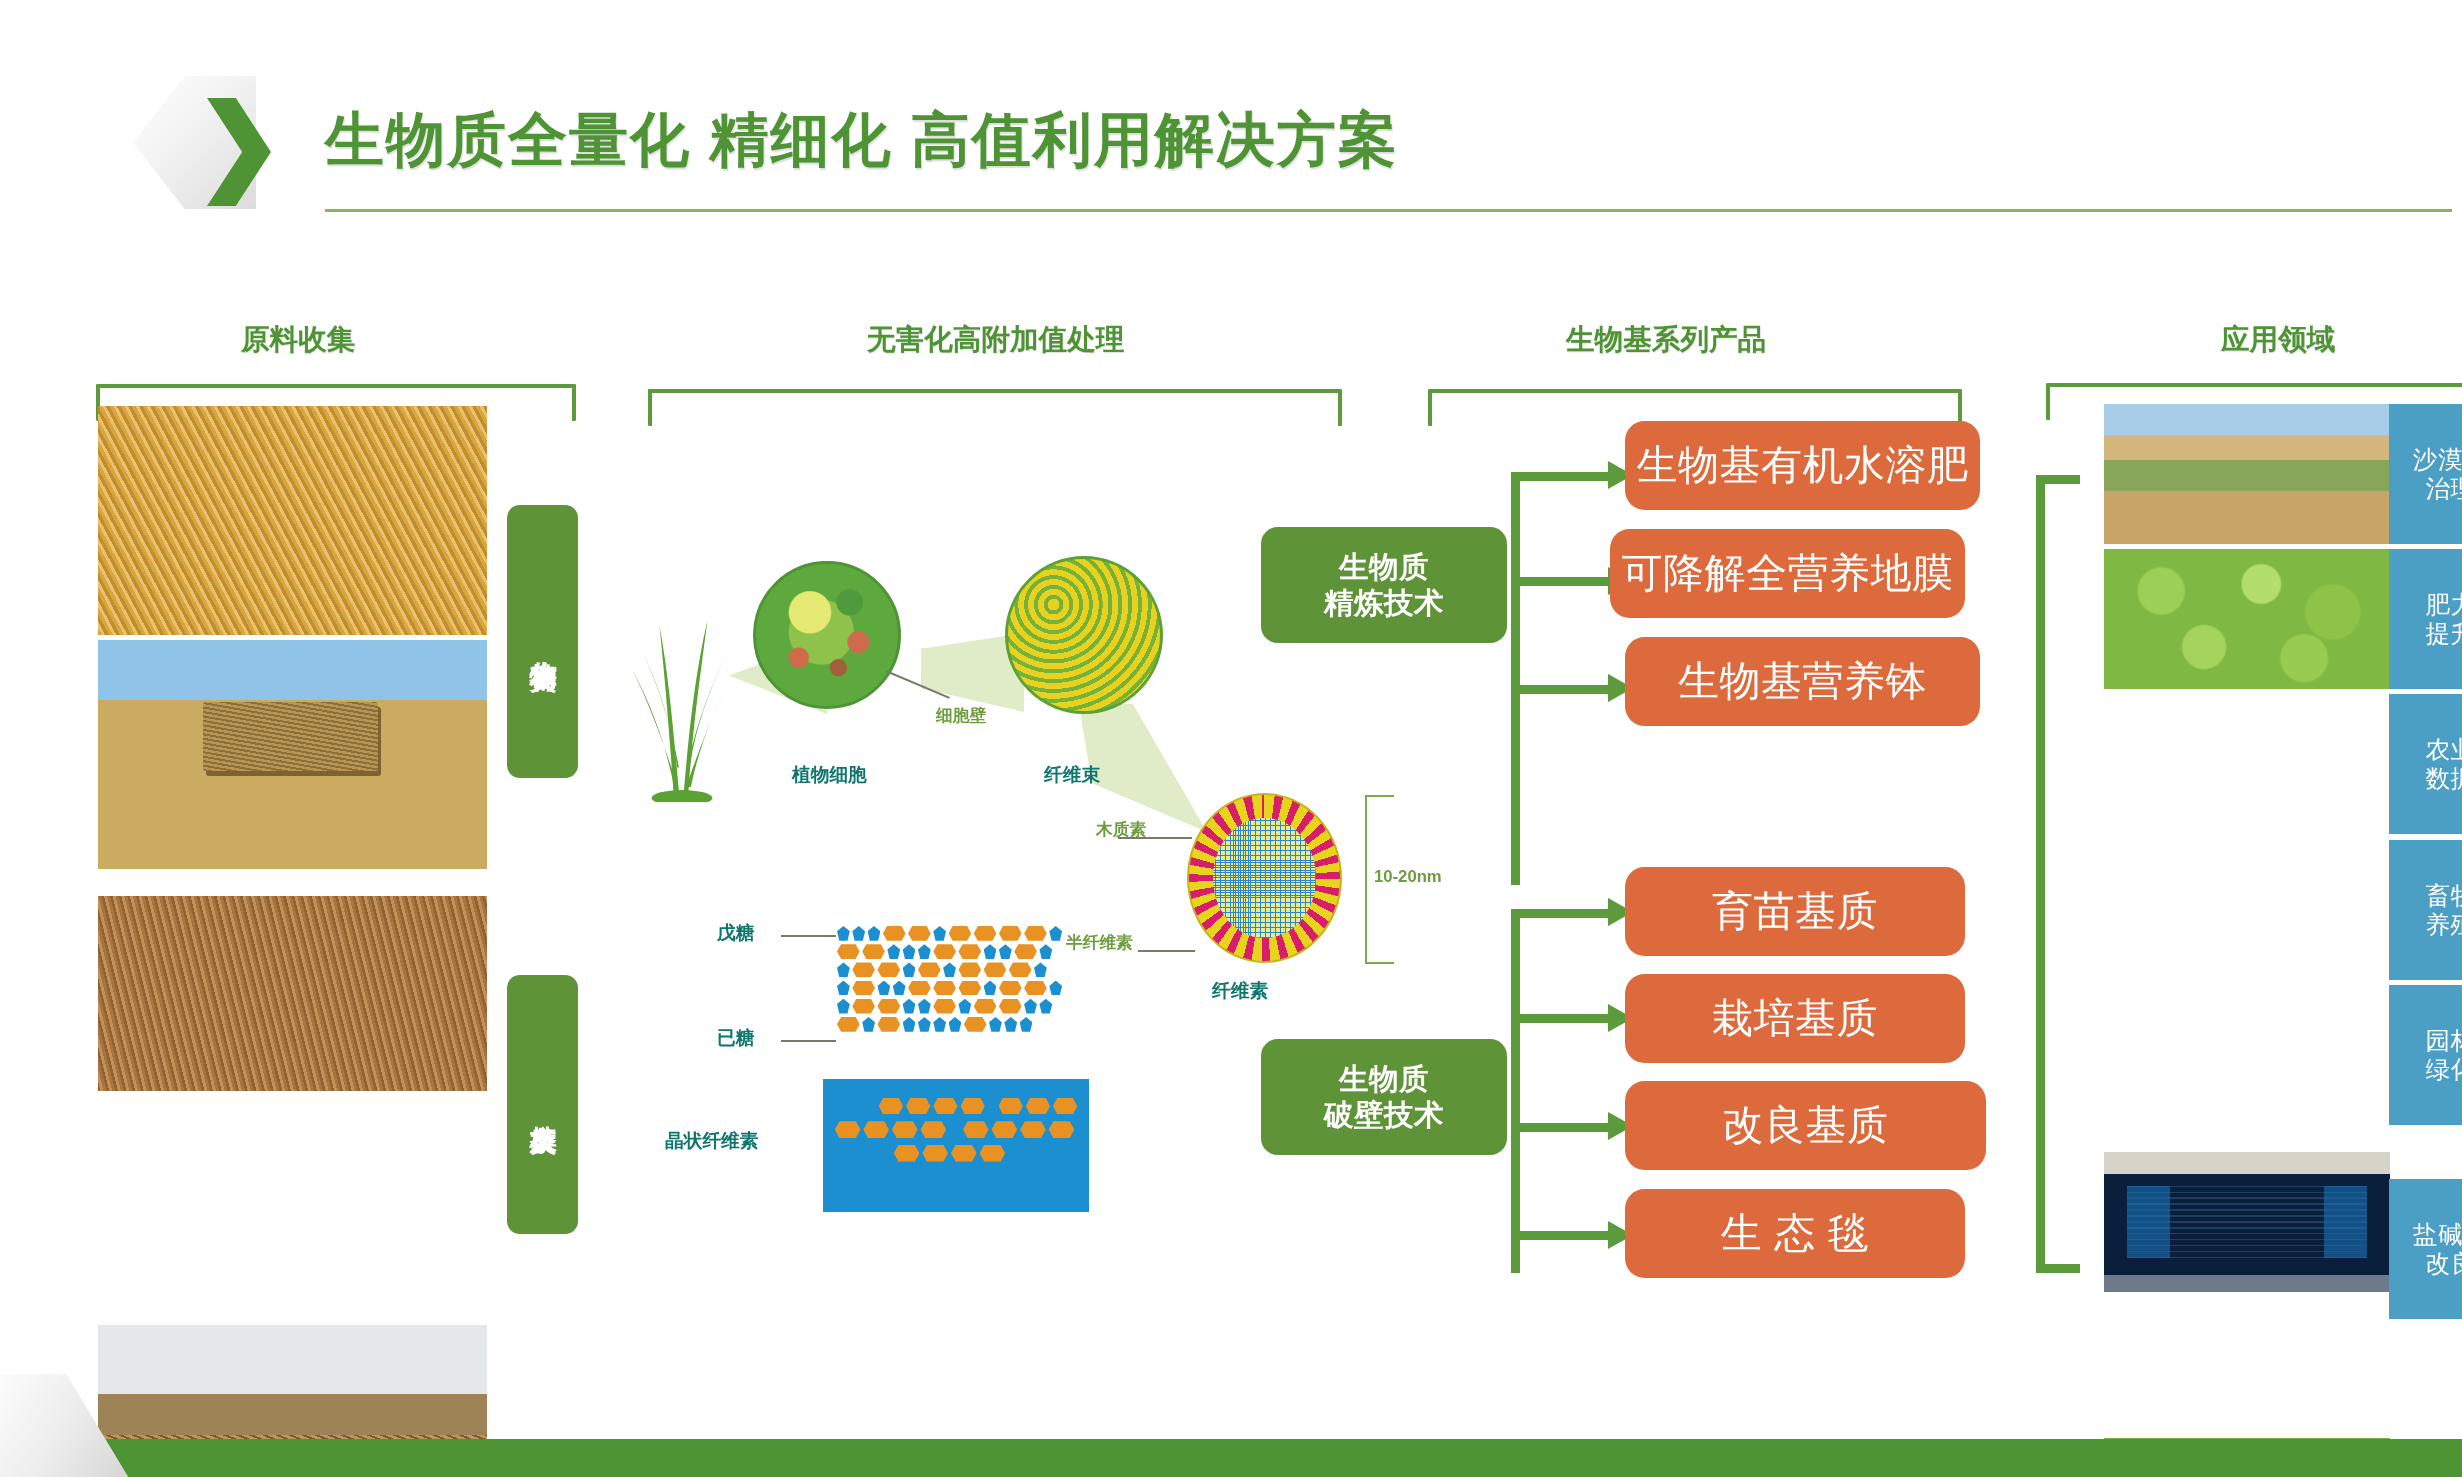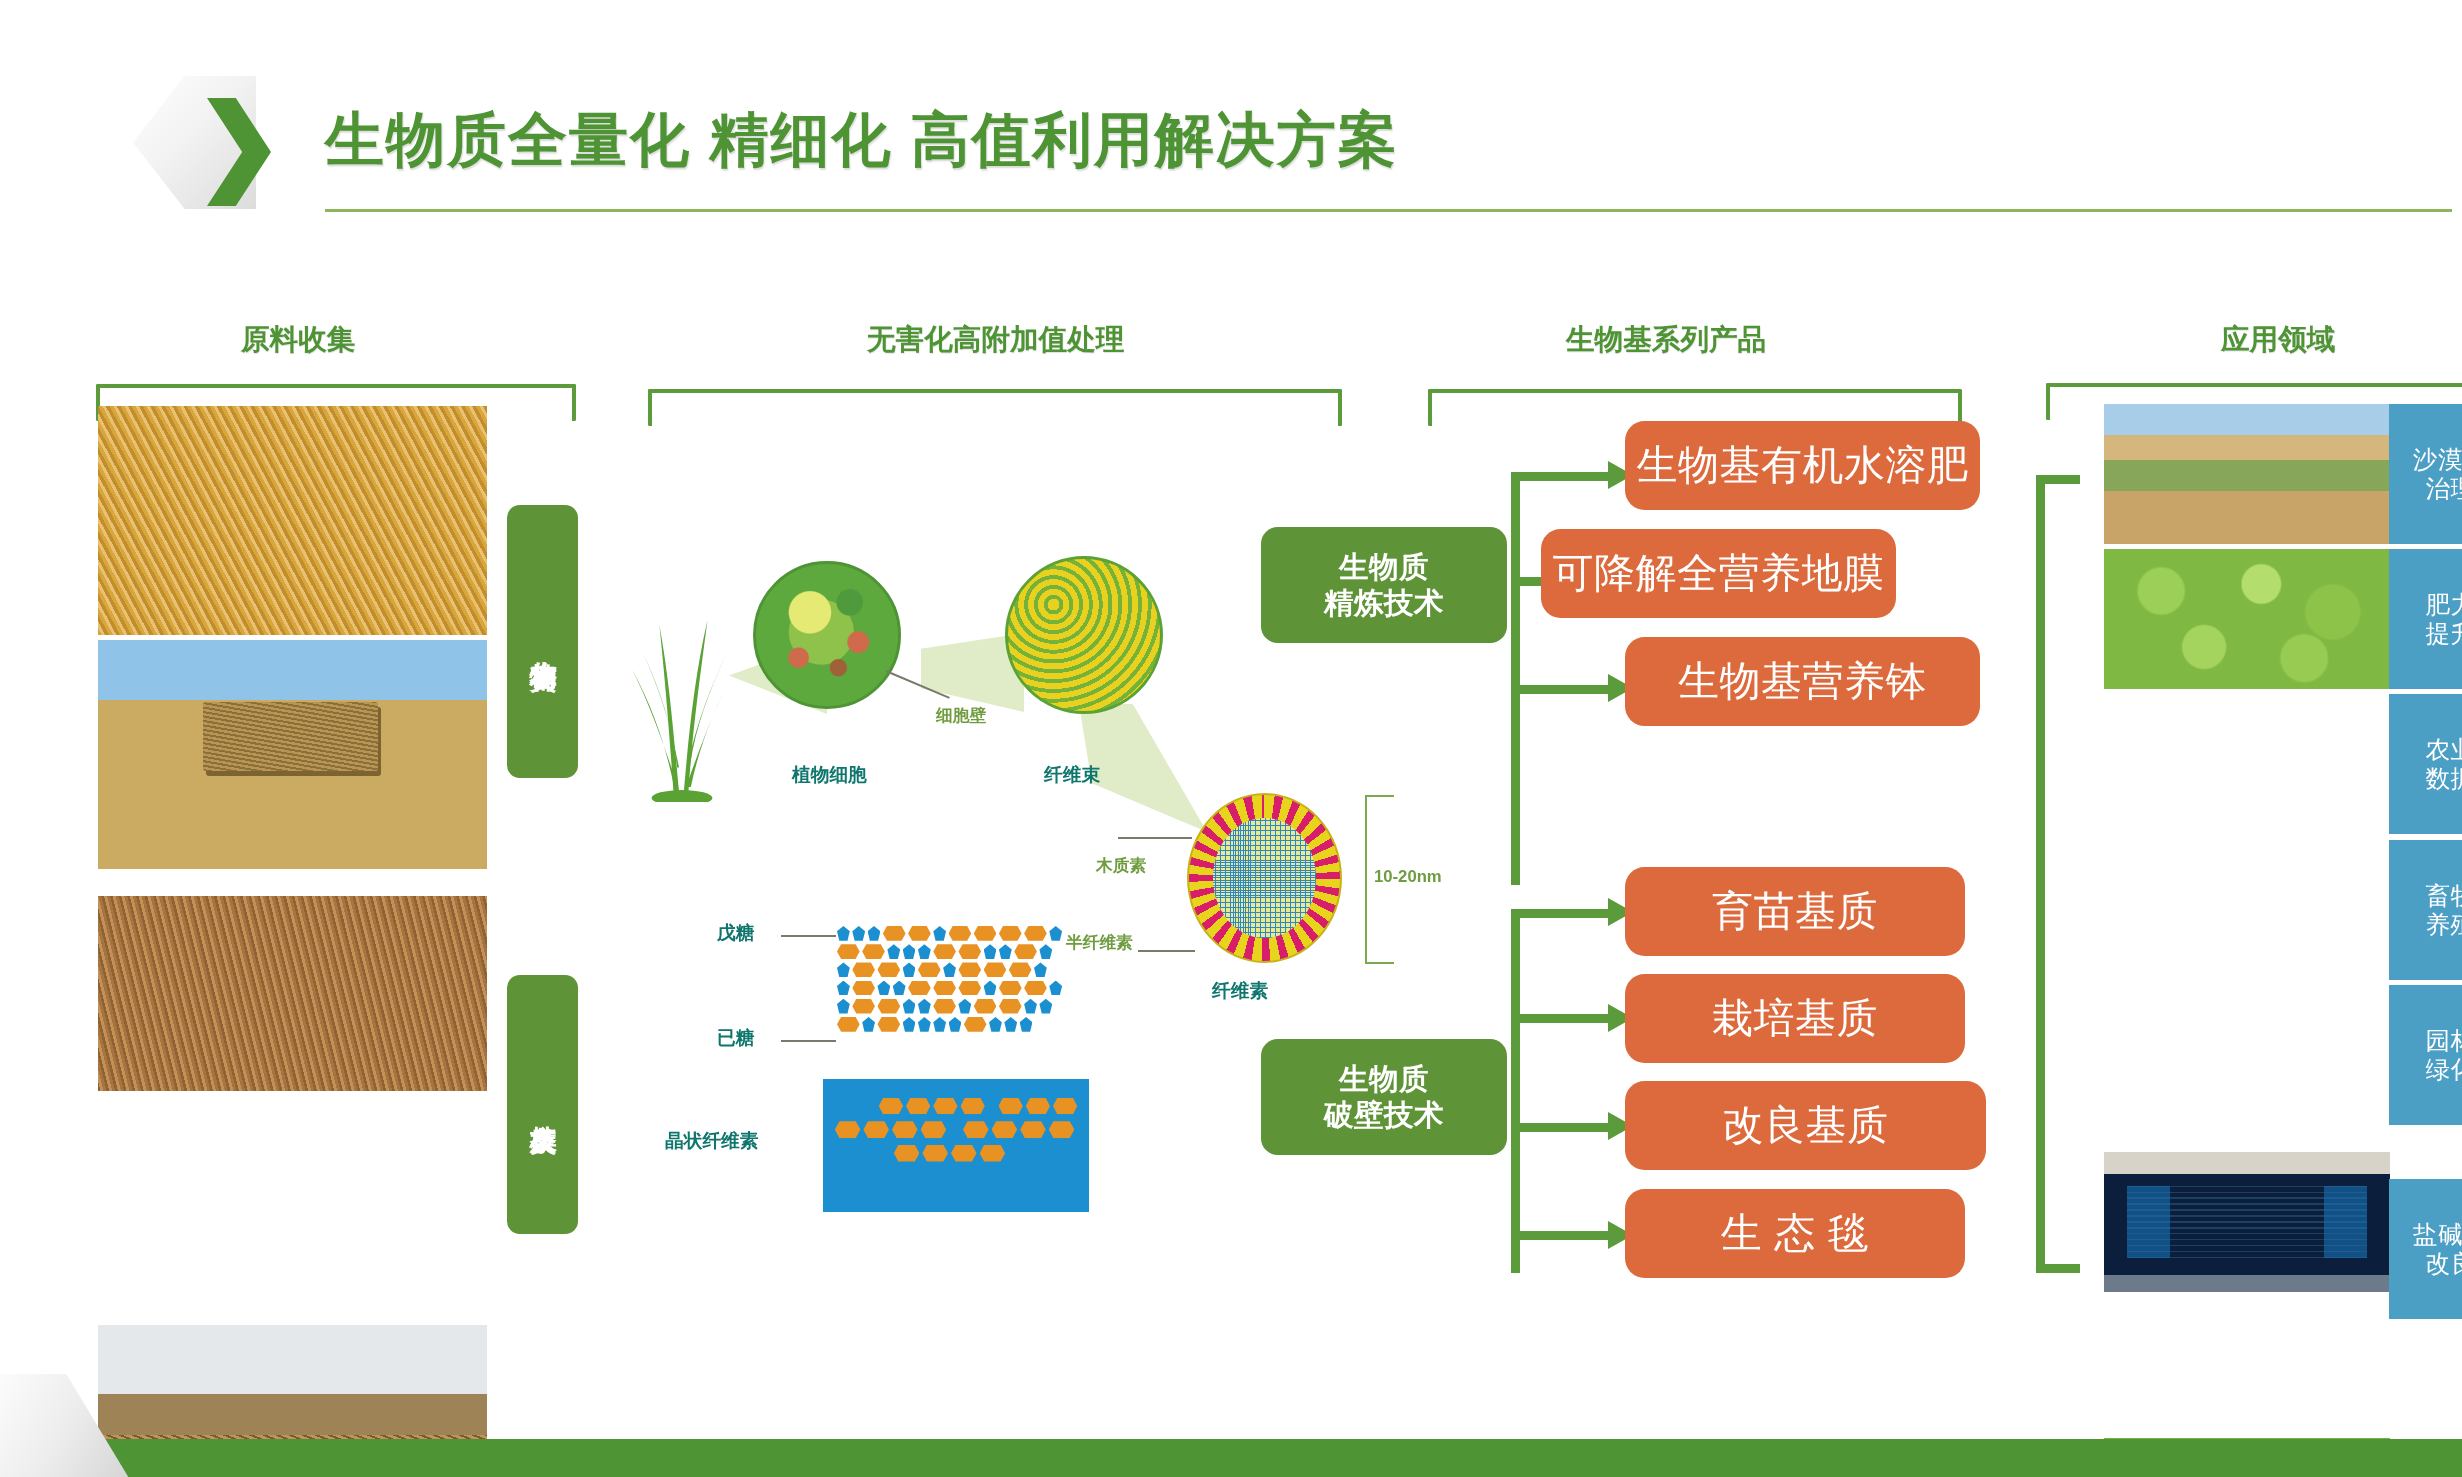--- a/index.html
+++ b/index.html
@@ -247,21 +247,21 @@
   <div class="dlabel-g" style="left:936px; top:704px;">细胞壁</div>
   <div class="dlabel" style="left:792px; top:762px;">植物细胞</div>
 
   <div class="bundle" style="left:1005px; top:556px; width:158px; height:158px;"></div>
   <div class="dlabel" style="left:1044px; top:762px;">纤维束</div>
 
   <div class="fiber" style="left:1187px; top:793px; width:155px; height:170px;">
     <div class="fiber-core"></div>
   </div>
   <div class="leader" style="left:1118px; top:837px; width:74px;"></div>
-  <div class="dlabel-g" style="left:1096px; top:818px;margin-top:36px;">木质素</div>
+  <div class="dlabel-g" style="left:1096px; top:818px;">木质素</div>
   <div class="leader" style="left:1138px; top:950px; width:57px;"></div>
   <div class="dlabel-g" style="left:1066px; top:931px;">半纤维素</div>
   <div class="dlabel" style="left:1212px; top:978px;">纤维素</div>
 
   <div class="dim-line" style="left:1365px; top:795px; height:167px;"></div>
   <div class="dim-cap" style="left:1365px; top:795px;"></div>
   <div class="dim-cap" style="left:1365px; top:962px;"></div>
   <div class="dlabel-g" style="left:1374px; top:867px;">10-20nm</div>
 
   <div class="sugar-rows" style="left:837px; top:926px;">
@@ -398,21 +398,21 @@
   <div class="cline" style="left:1511px; top:909px; width:98px; height:8.9px;"></div>
   <div class="arrow" style="left:1608px; top:898px;"></div>
   <div class="cline" style="left:1511px; top:1014px; width:98px; height:8.9px;"></div>
   <div class="arrow" style="left:1608px; top:1004px;"></div>
   <div class="cline" style="left:1511px; top:1123px; width:98px; height:8.9px;"></div>
   <div class="arrow" style="left:1608px; top:1112px;"></div>
   <div class="cline" style="left:1511px; top:1231px; width:98px; height:8.9px;"></div>
   <div class="arrow" style="left:1608px; top:1221px;"></div>
 
   <div class="prod" style="left:1625px; top:421px;  width:355px; height:89px;">生物基有机水溶肥</div>
-  <div class="prod" style="left:1541px; top:529px; width:355px; height:89px;">可降解全营养地膜</div>
+  <div class="prod" style="left:1610px; top:529px; width:355px; height:89px;">可降解全营养地膜</div>
   <div class="prod" style="left:1625px; top:867px; width:340px; height:89px;">育苗基质</div>
 
   <div class="prod" style="left:1625px; top:637px; width:355px; height:89px;">生物基营养钵</div>
   <div class="prod" style="left:1625px; top:974px; width:340px; height:89px;text-align:right;">栽培基质</div>
   <div class="prod" style="left:1625px; top:1081px; width:361px; height:89px;">改良基质</div>
   <div class="prod" style="left:1625px; top:1189px; width:340px; height:89px;">生 态 毯</div>
 
   <div class="cline" style="left:2036px; top:475px;  width:8.9px; height:798px;"></div>
   <div class="cline" style="left:2036px; top:475px;  width:44px; height:8.9px;"></div>
   <div class="cline" style="left:2036px; top:1264px; width:44px; height:8.9px;"></div>

